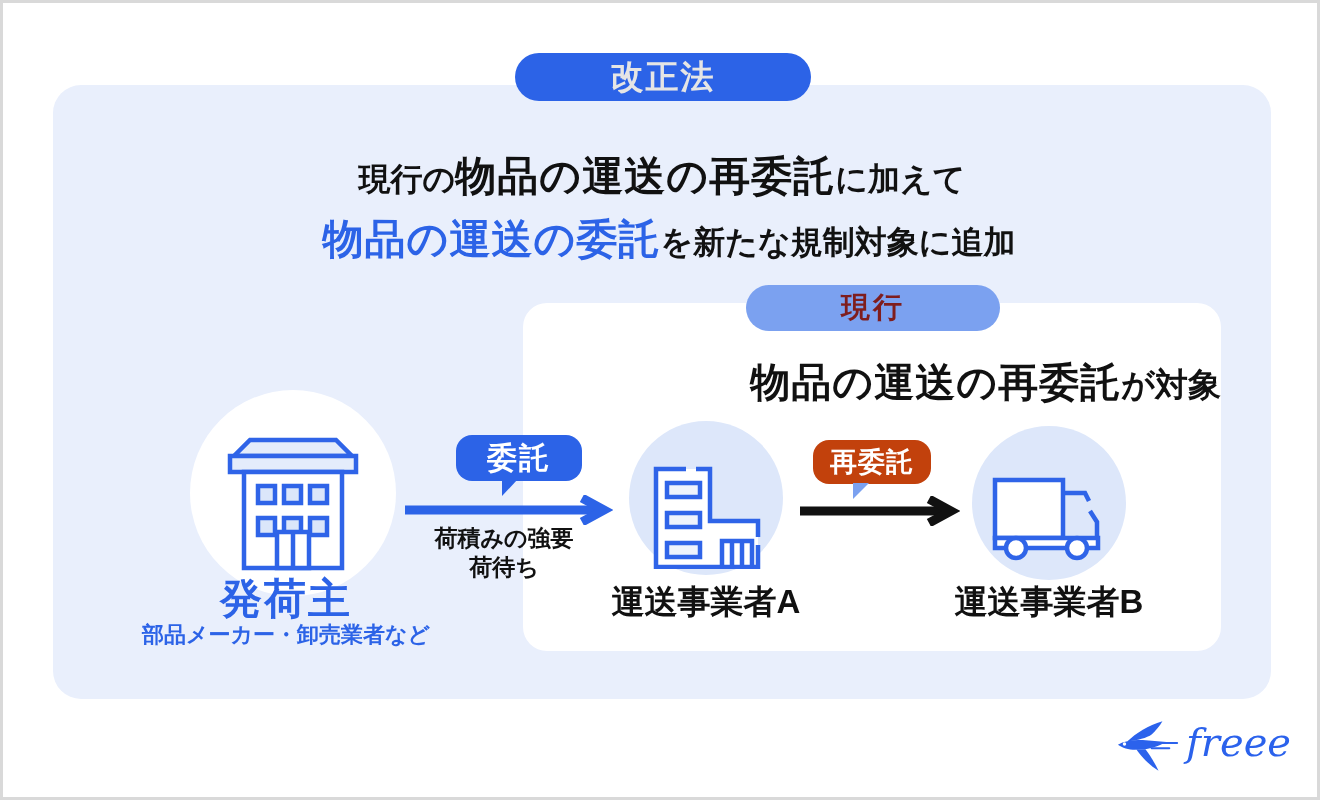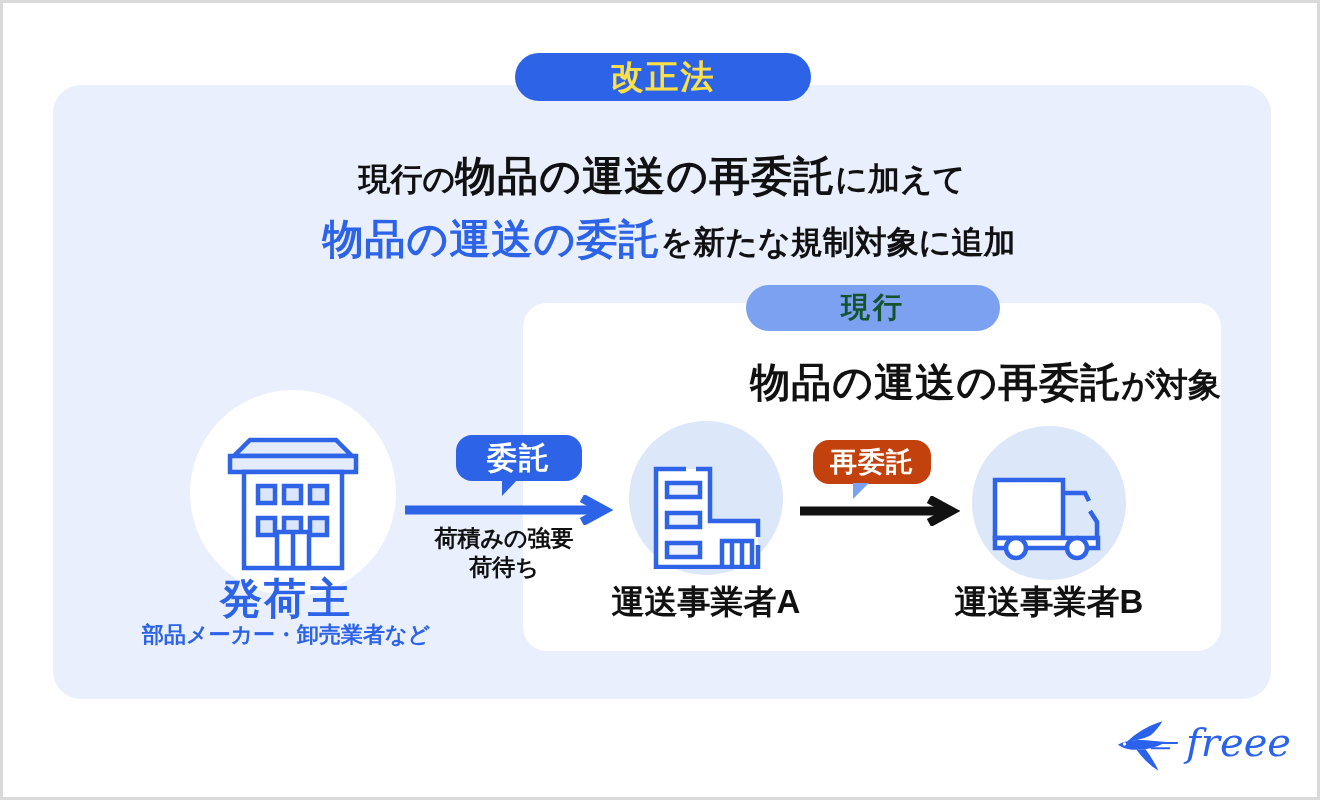--- a/index.html
+++ b/index.html
@@ -4,34 +4,34 @@
 <style>
   html,body{margin:0;padding:0;}
   body{font-family:"Liberation Sans",sans-serif;background:#fff;}
   .page{position:relative;width:1320px;height:800px;background:#ffffff;
         border:3px solid #d9d9d9;box-sizing:border-box;overflow:hidden;}
   .panel{position:absolute;left:50px;top:82px;width:1218px;height:614px;
          background:#e9effc;border-radius:28px;}
   
   .revised-badge{position:absolute;left:512px;top:50px;width:296px;height:48px;
          background:#2c63e7;border-radius:24px;display:flex;align-items:center;justify-content:center;
-         color:#fde047;font-size:33px;font-weight:bold;letter-spacing:2px;z-index:3;font-family:Liberation Serif, serif;}
+         color:#e5e5e5;font-size:33px;font-weight:bold;letter-spacing:2px;z-index:3;font-family:Liberation Serif, serif;}
   
   .headline{position:absolute;left:50px;top:148px;width:1218px;text-align:center;color:#111;z-index:2;}
   .headline .row{line-height:1.25;}
   .headline .row2{margin-top:12px;padding-left:14px;}
   .h-small{font-size:32px;font-weight:bold;}
   .h-big{font-size:41px;font-weight:bold;letter-spacing:1px;}
   .h-blue{color:#2c63e7;}
   
   .current-box{position:absolute;left:520px;top:300px;width:698px;height:348px;
          background:#ffffff;border-radius:24px;}
   .current-badge{position:absolute;left:743px;top:282px;width:254px;height:46px;
          background:#7ba1f0;border-radius:23px;display:flex;align-items:center;justify-content:center;
-         color:#14532d;font-size:29px;font-weight:bold;letter-spacing:3px;z-index:3;}
+         color:#7f1d1d;font-size:29px;font-weight:bold;letter-spacing:3px;z-index:3;}
   .box-title{position:absolute;left:520px;top:352px;width:698px;text-align:right;color:#111;z-index:2;}
   .t-big{font-size:40px;font-weight:bold;letter-spacing:1px;}
   .t-small{font-size:33px;font-weight:bold;}
   
   .circle{position:absolute;border-radius:50%;}
   .shipper-circle{left:187px;top:387px;width:206px;height:206px;background:#ffffff;}
   .circle-a{left:626px;top:418px;width:154px;height:154px;background:#dde7fa;}
   .circle-b{left:969px;top:423px;width:154px;height:154px;background:#dde7fa;}
   .shipper-circle svg{position:absolute;left:28px;top:44px;}
   .circle-a svg{position:absolute;left:17px;top:36px;}

